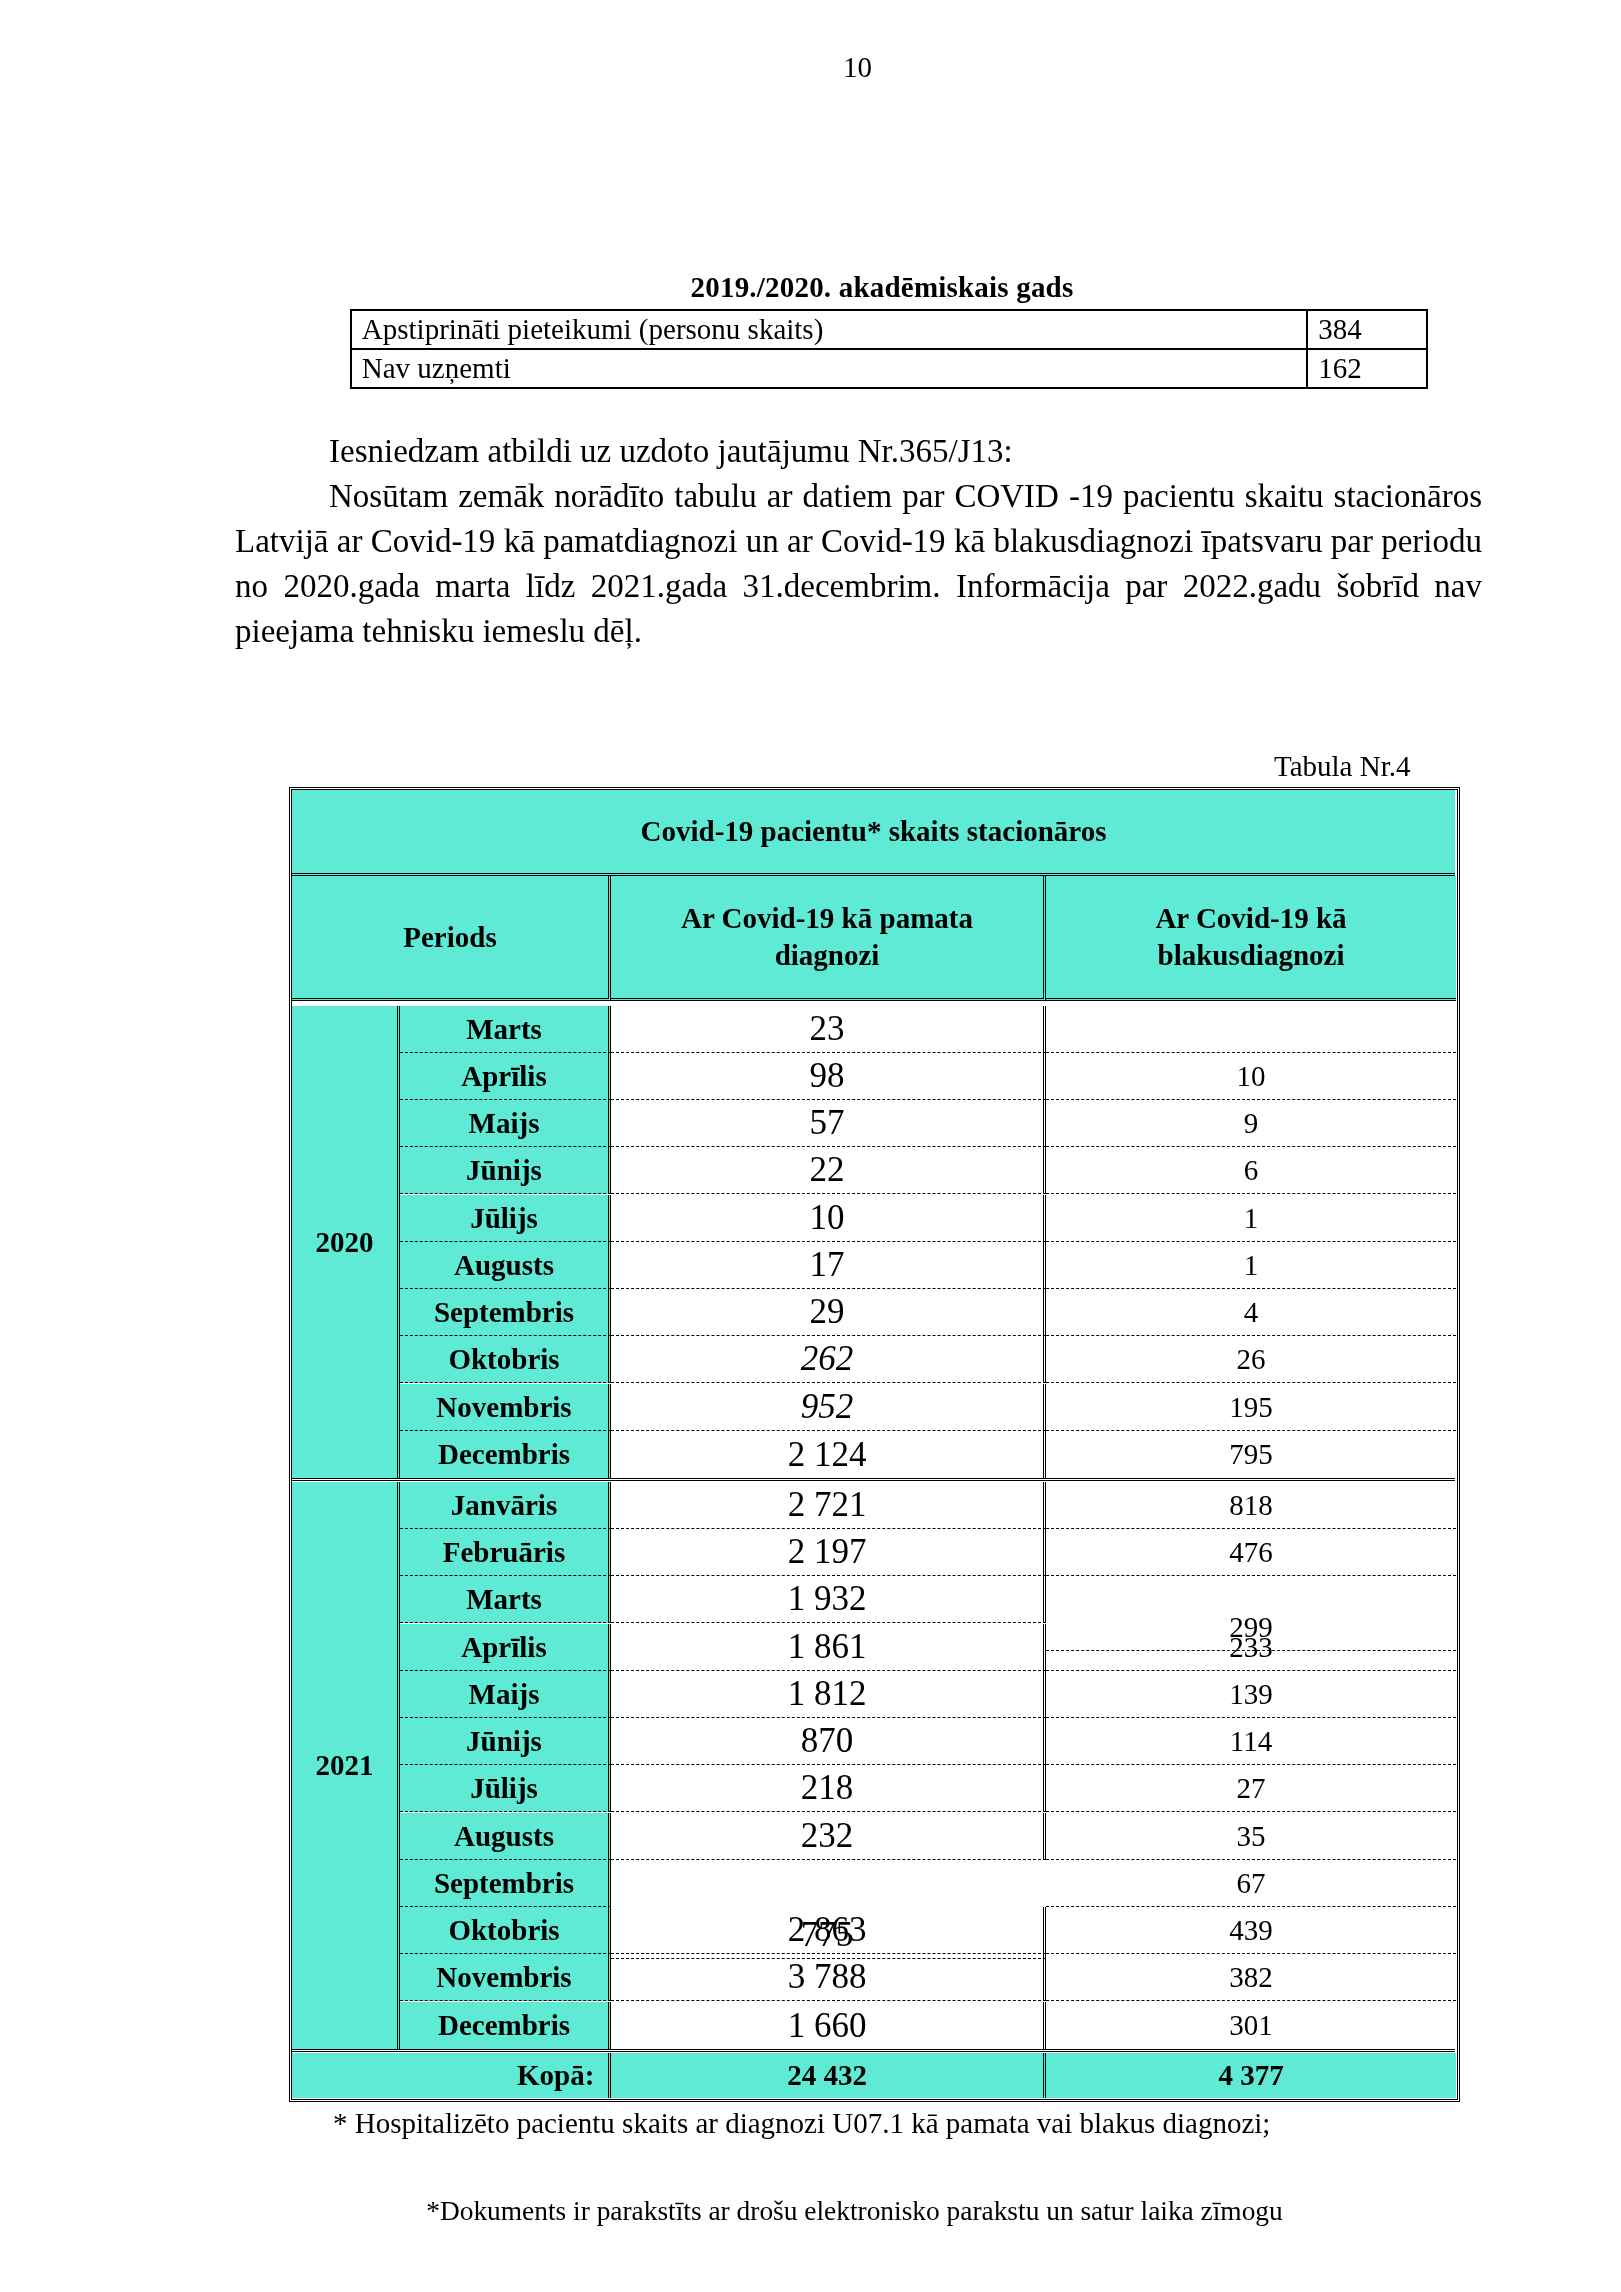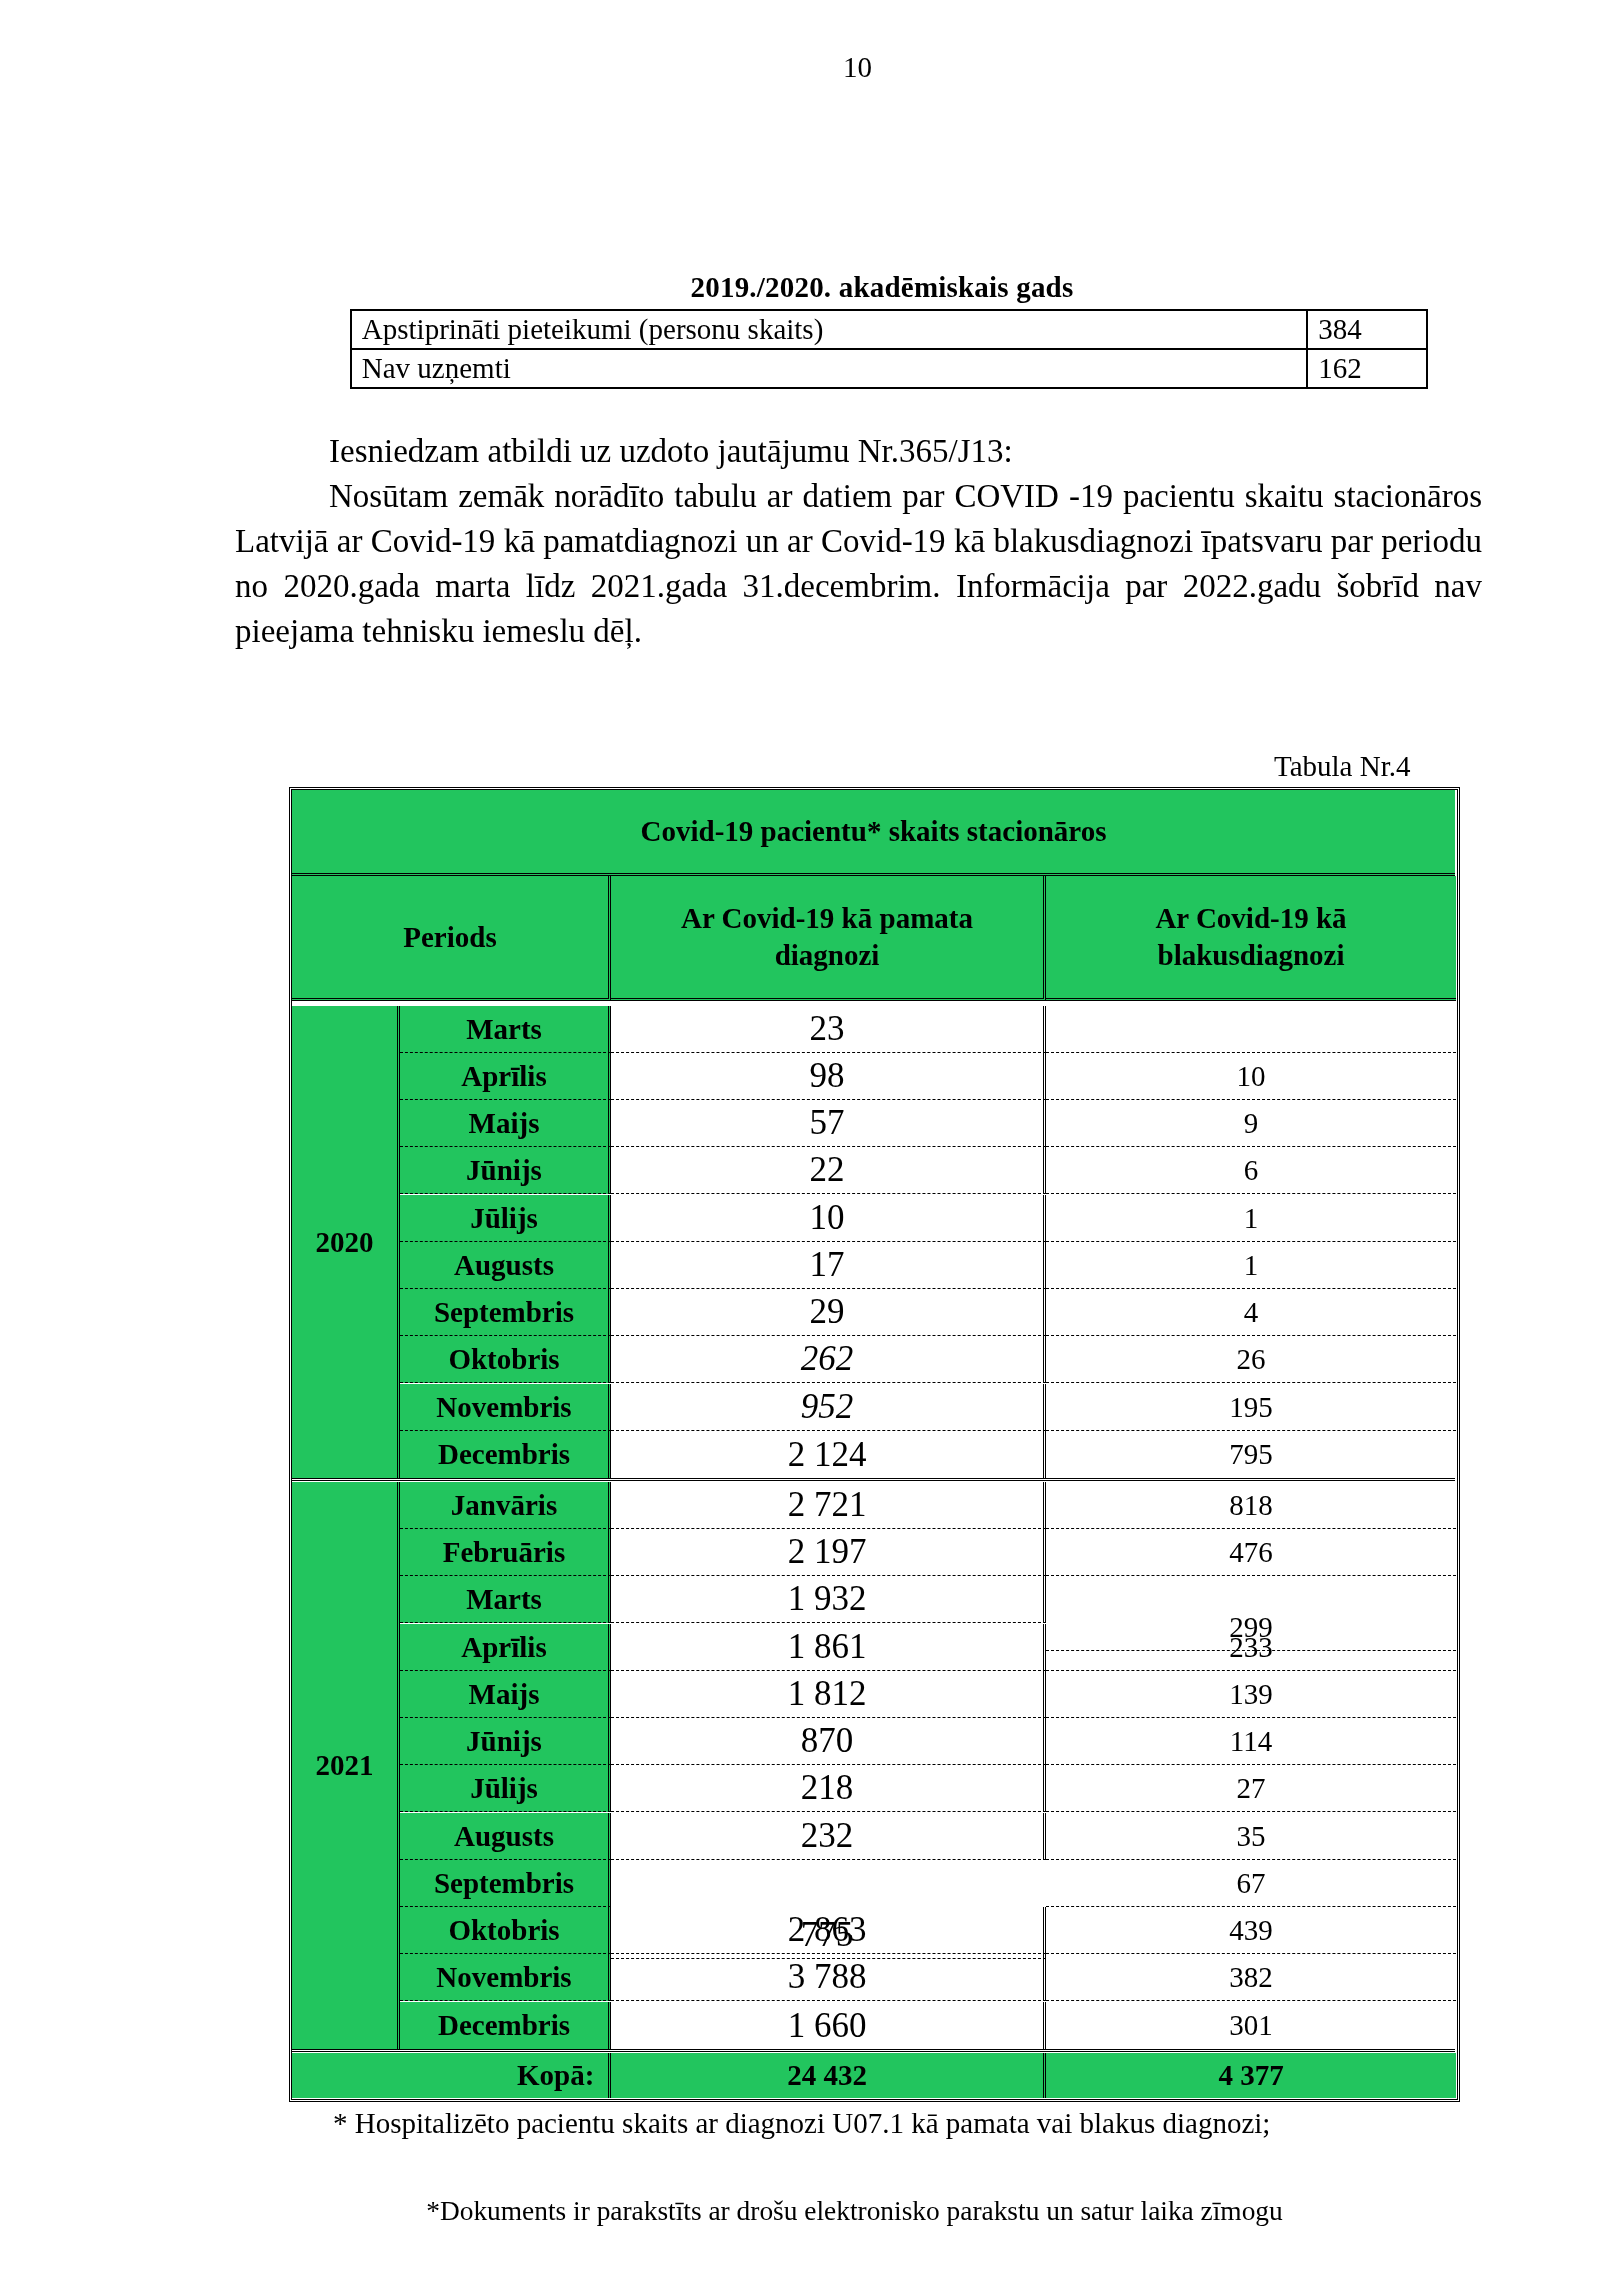--- a/index.html
+++ b/index.html
@@ -8,21 +8,21 @@
   .page-num { left:0; width:1715px; top:51px; text-align:center; font-size:29px; }
   .t1-title { left:348px; width:1068px; top:271px; text-align:center; font-weight:bold; font-size:29px; letter-spacing:0.2px; }
   table.t1 { position:absolute; left:350px; top:309px; width:1078px; border-collapse:collapse; font-size:29px; }
   table.t1 td { border:2.9px solid #000; padding:0 9.8px; height:37px; line-height:37px; }
   table.t1 td.val { width:98px; }
   .para { left:235px; width:1247px; font-size:33px; line-height:45px; text-align:justify; }
   .para .indent { text-indent:94px; display:block; }
   .tabula { left:1274px; top:750px; font-size:29px; }
   .main-table { position:absolute; left:289px; top:787px; width:1171px; height:1315px; border:3.9px double #000; box-sizing:border-box; }
   .cell { position:absolute; box-sizing:border-box; display:flex; align-items:center; justify-content:center; text-align:center; }
-  .shade { background:#22c55e; }
+  .shade { background:#5eead4; }
   .bold { font-weight:bold; }
   .title-cell { left:0; top:0; width:1163px; height:86px; font-size:29px; border-bottom:3.9px double #000; }
   .hdr-periods { left:0; top:86px; width:319px; height:125px; font-size:29px; border-right:3.9px double #000; border-bottom:3.9px double #000; }
   .hdr-col { top:86px; height:125px; font-size:29px; line-height:37px; border-bottom:3.9px double #000; }
   .hdr-c1 { left:319px; width:435px; border-right:3.9px double #000; }
   .hdr-c2 { left:754px; width:410px; }
   .year-cell { left:0; width:108px; font-size:29px; border-right:3.9px double #000; }
   .month-cell { left:108px; width:211px; font-size:29px; border-right:3.9px double #000; border-bottom:1px dashed #000; }
   .v1-cell { left:319px; width:435px; font-size:35px; border-right:3.9px double #000; border-bottom:1px dashed #000; }
   .v2-cell { left:754px; width:410px; font-size:29px; border-bottom:1px dashed #000; }

